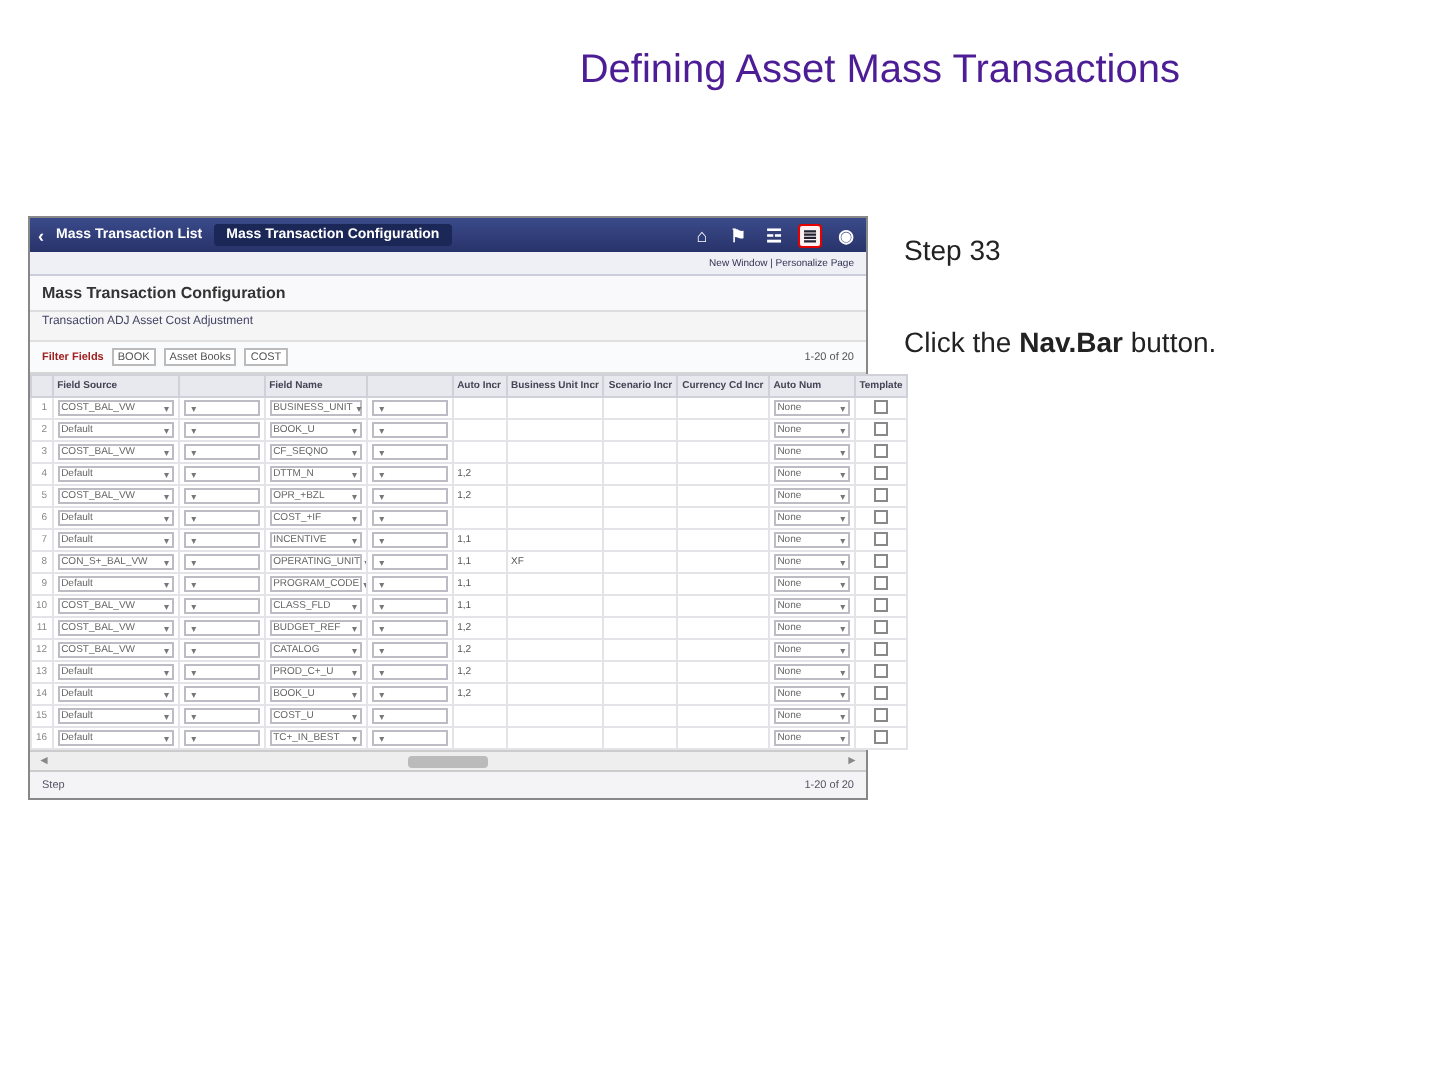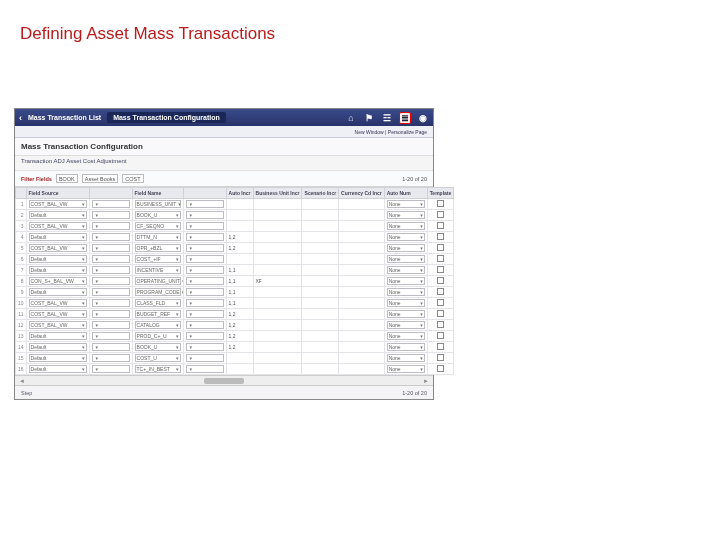--- a/index.html
+++ b/index.html
@@ -32,24 +32,24 @@
   .oracle-logo sup { font-size: 9px; vertical-align: top; color: #999; }
   .upk-label {
     font-size: 8.5px;
     color: #333;
     letter-spacing: 0.5px;
     margin-top: 3px;
     border-top: 1px solid #bbb;
     padding-top: 2px;
   }
   .title {
-    font-size: 17px;
-    color: #b91c1c;
+    font-size: 20px;
+    color: #4c1d95;
     flex: 1;
-    text-align: left;
+    text-align: right;
     padding-top: 6px;
   }
   
   .page-body {
     position: absolute;
     top: 108px; left: 14px; right: 20px; bottom: 40px;
     display: flex; gap: 18px;
   }
   .left-col { width: 420px; position: relative; }
   .right-col { flex: 1; font-size: 14px; line-height: 1.6; padding-top: 6px; }
@@ -424,14 +424,20 @@
       </div>
 
       <div class="footer-row">
         <span>Step</span>
         <span>1-20 of 20</span>
       </div>
 
     </div>
   </div>
 
+  <div class="right-col">
+    <div class="step-label">Step 33</div>
+    <div class="instr">
+      <span>Click the </span><b>Nav.Bar</b><span> button.</span>
+    </div>
+  </div>
 
 </div>
 
 </body></html>

